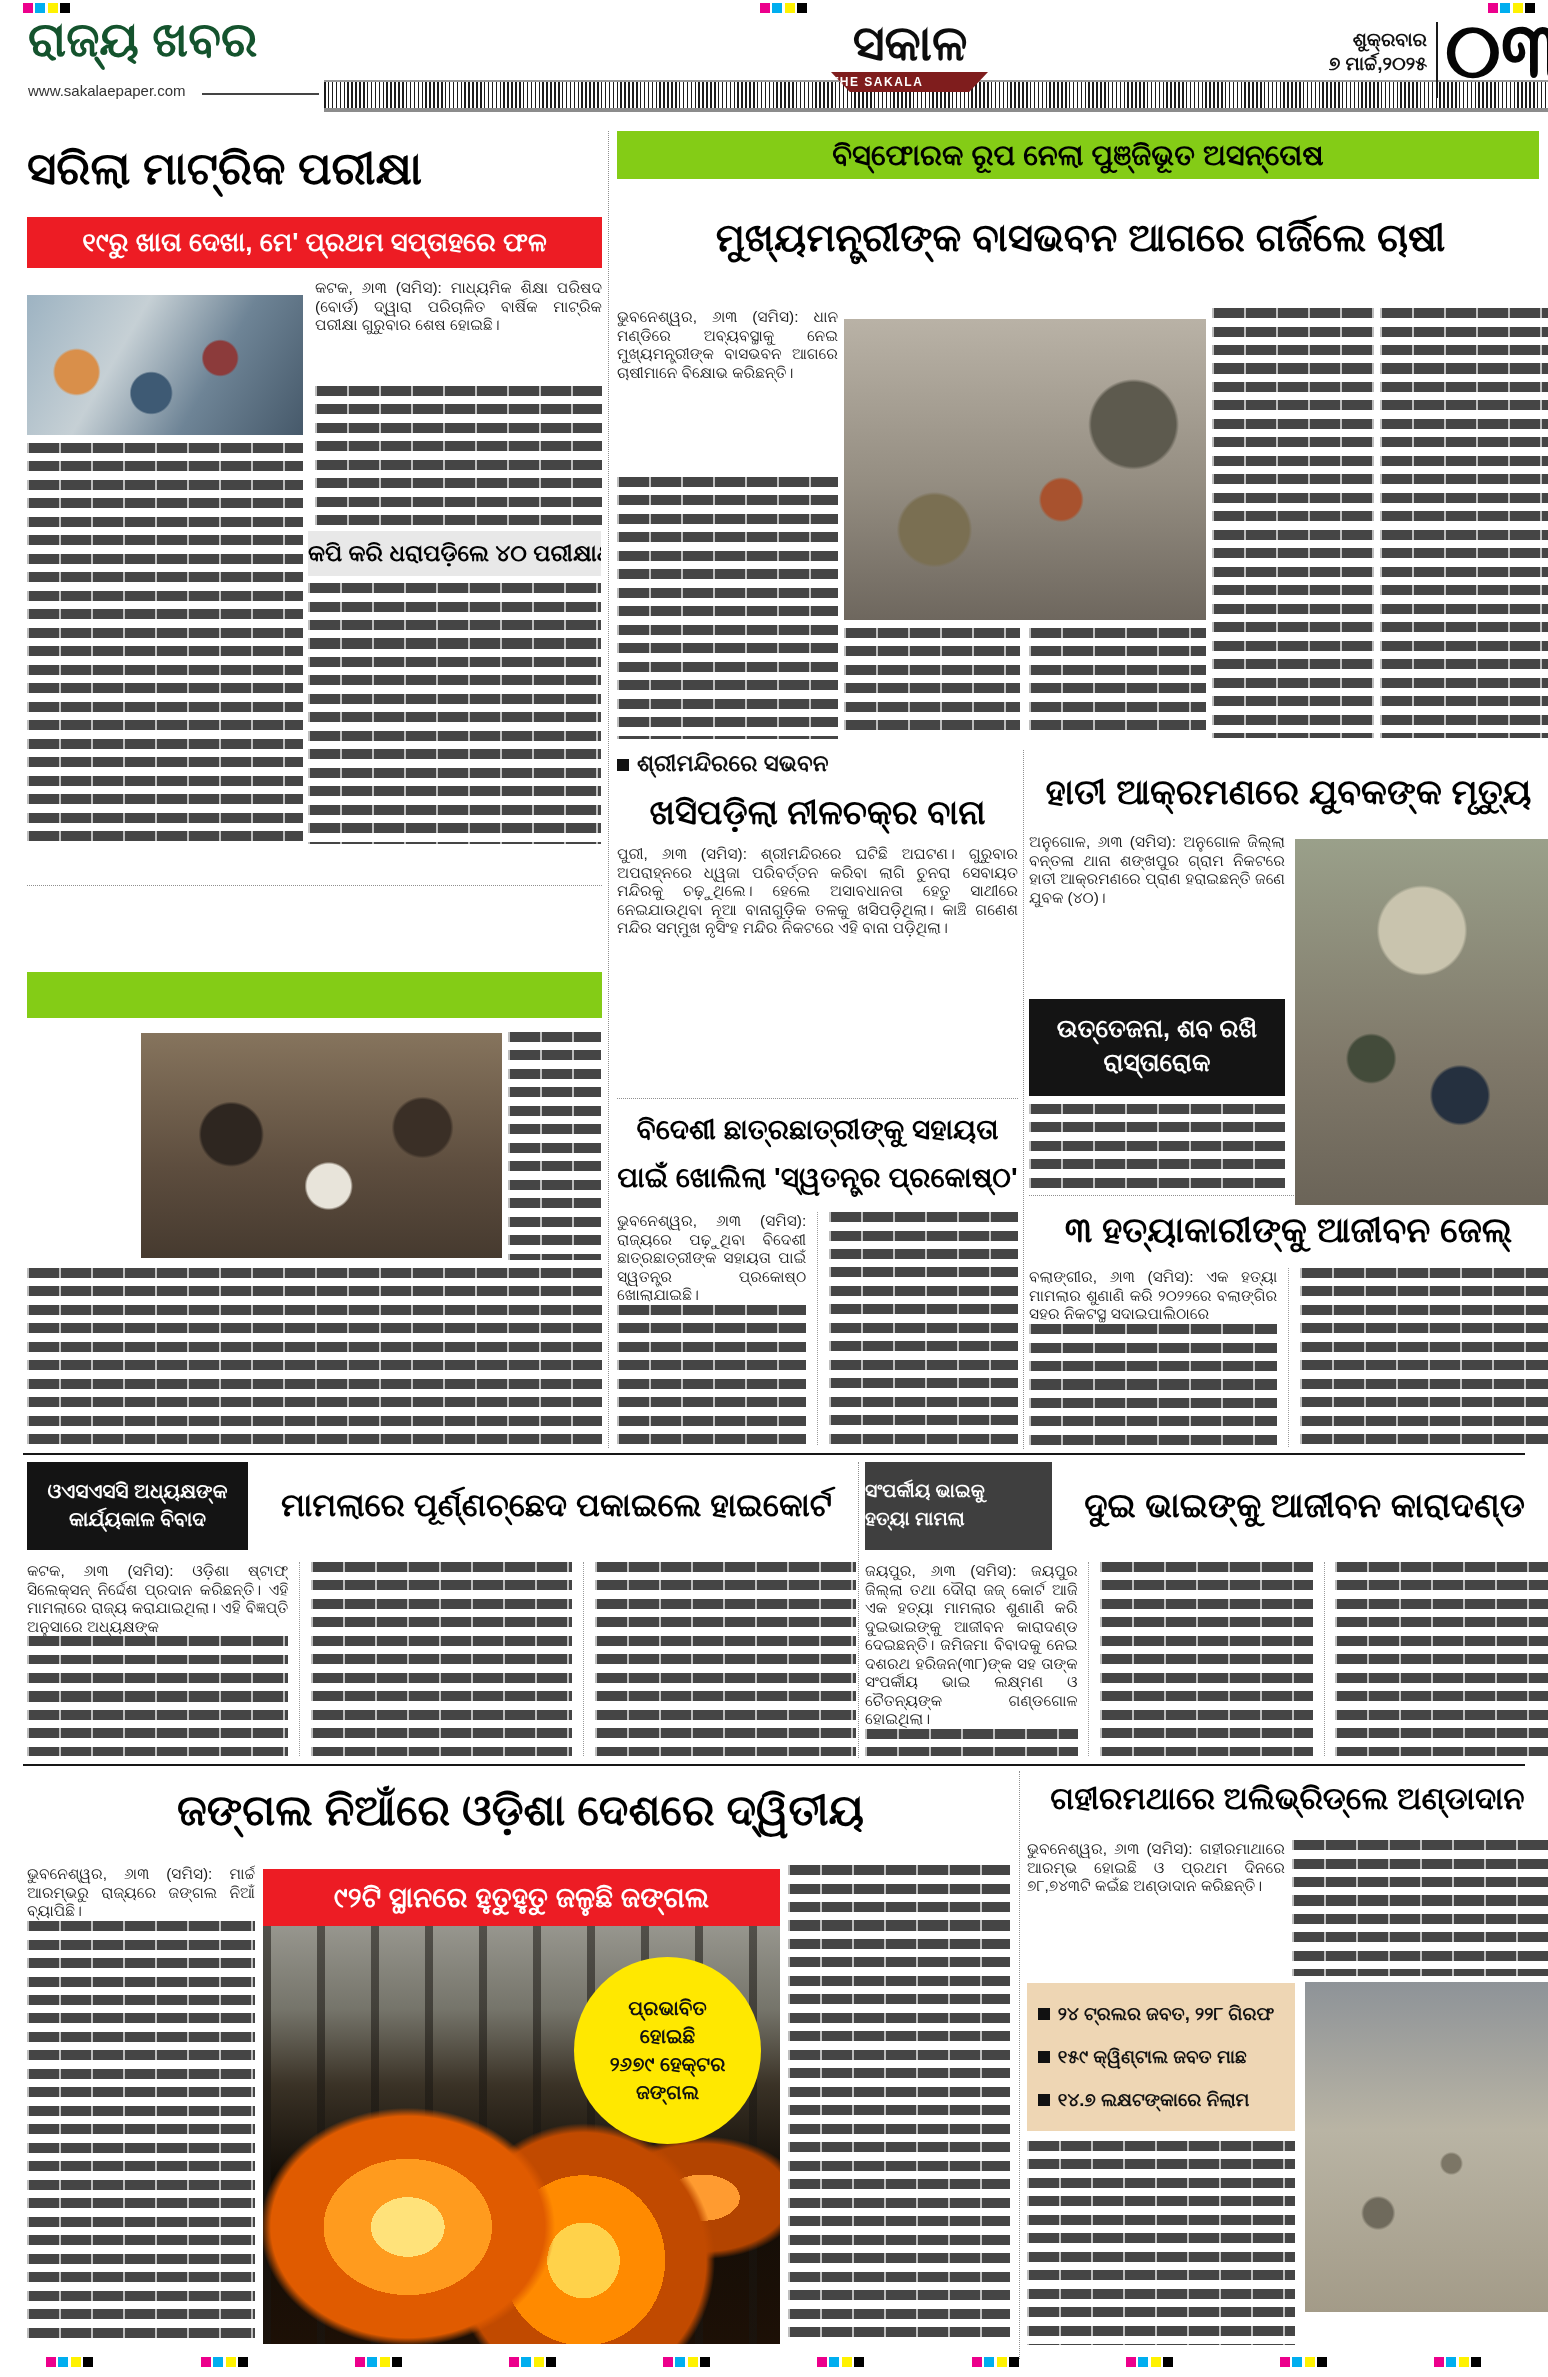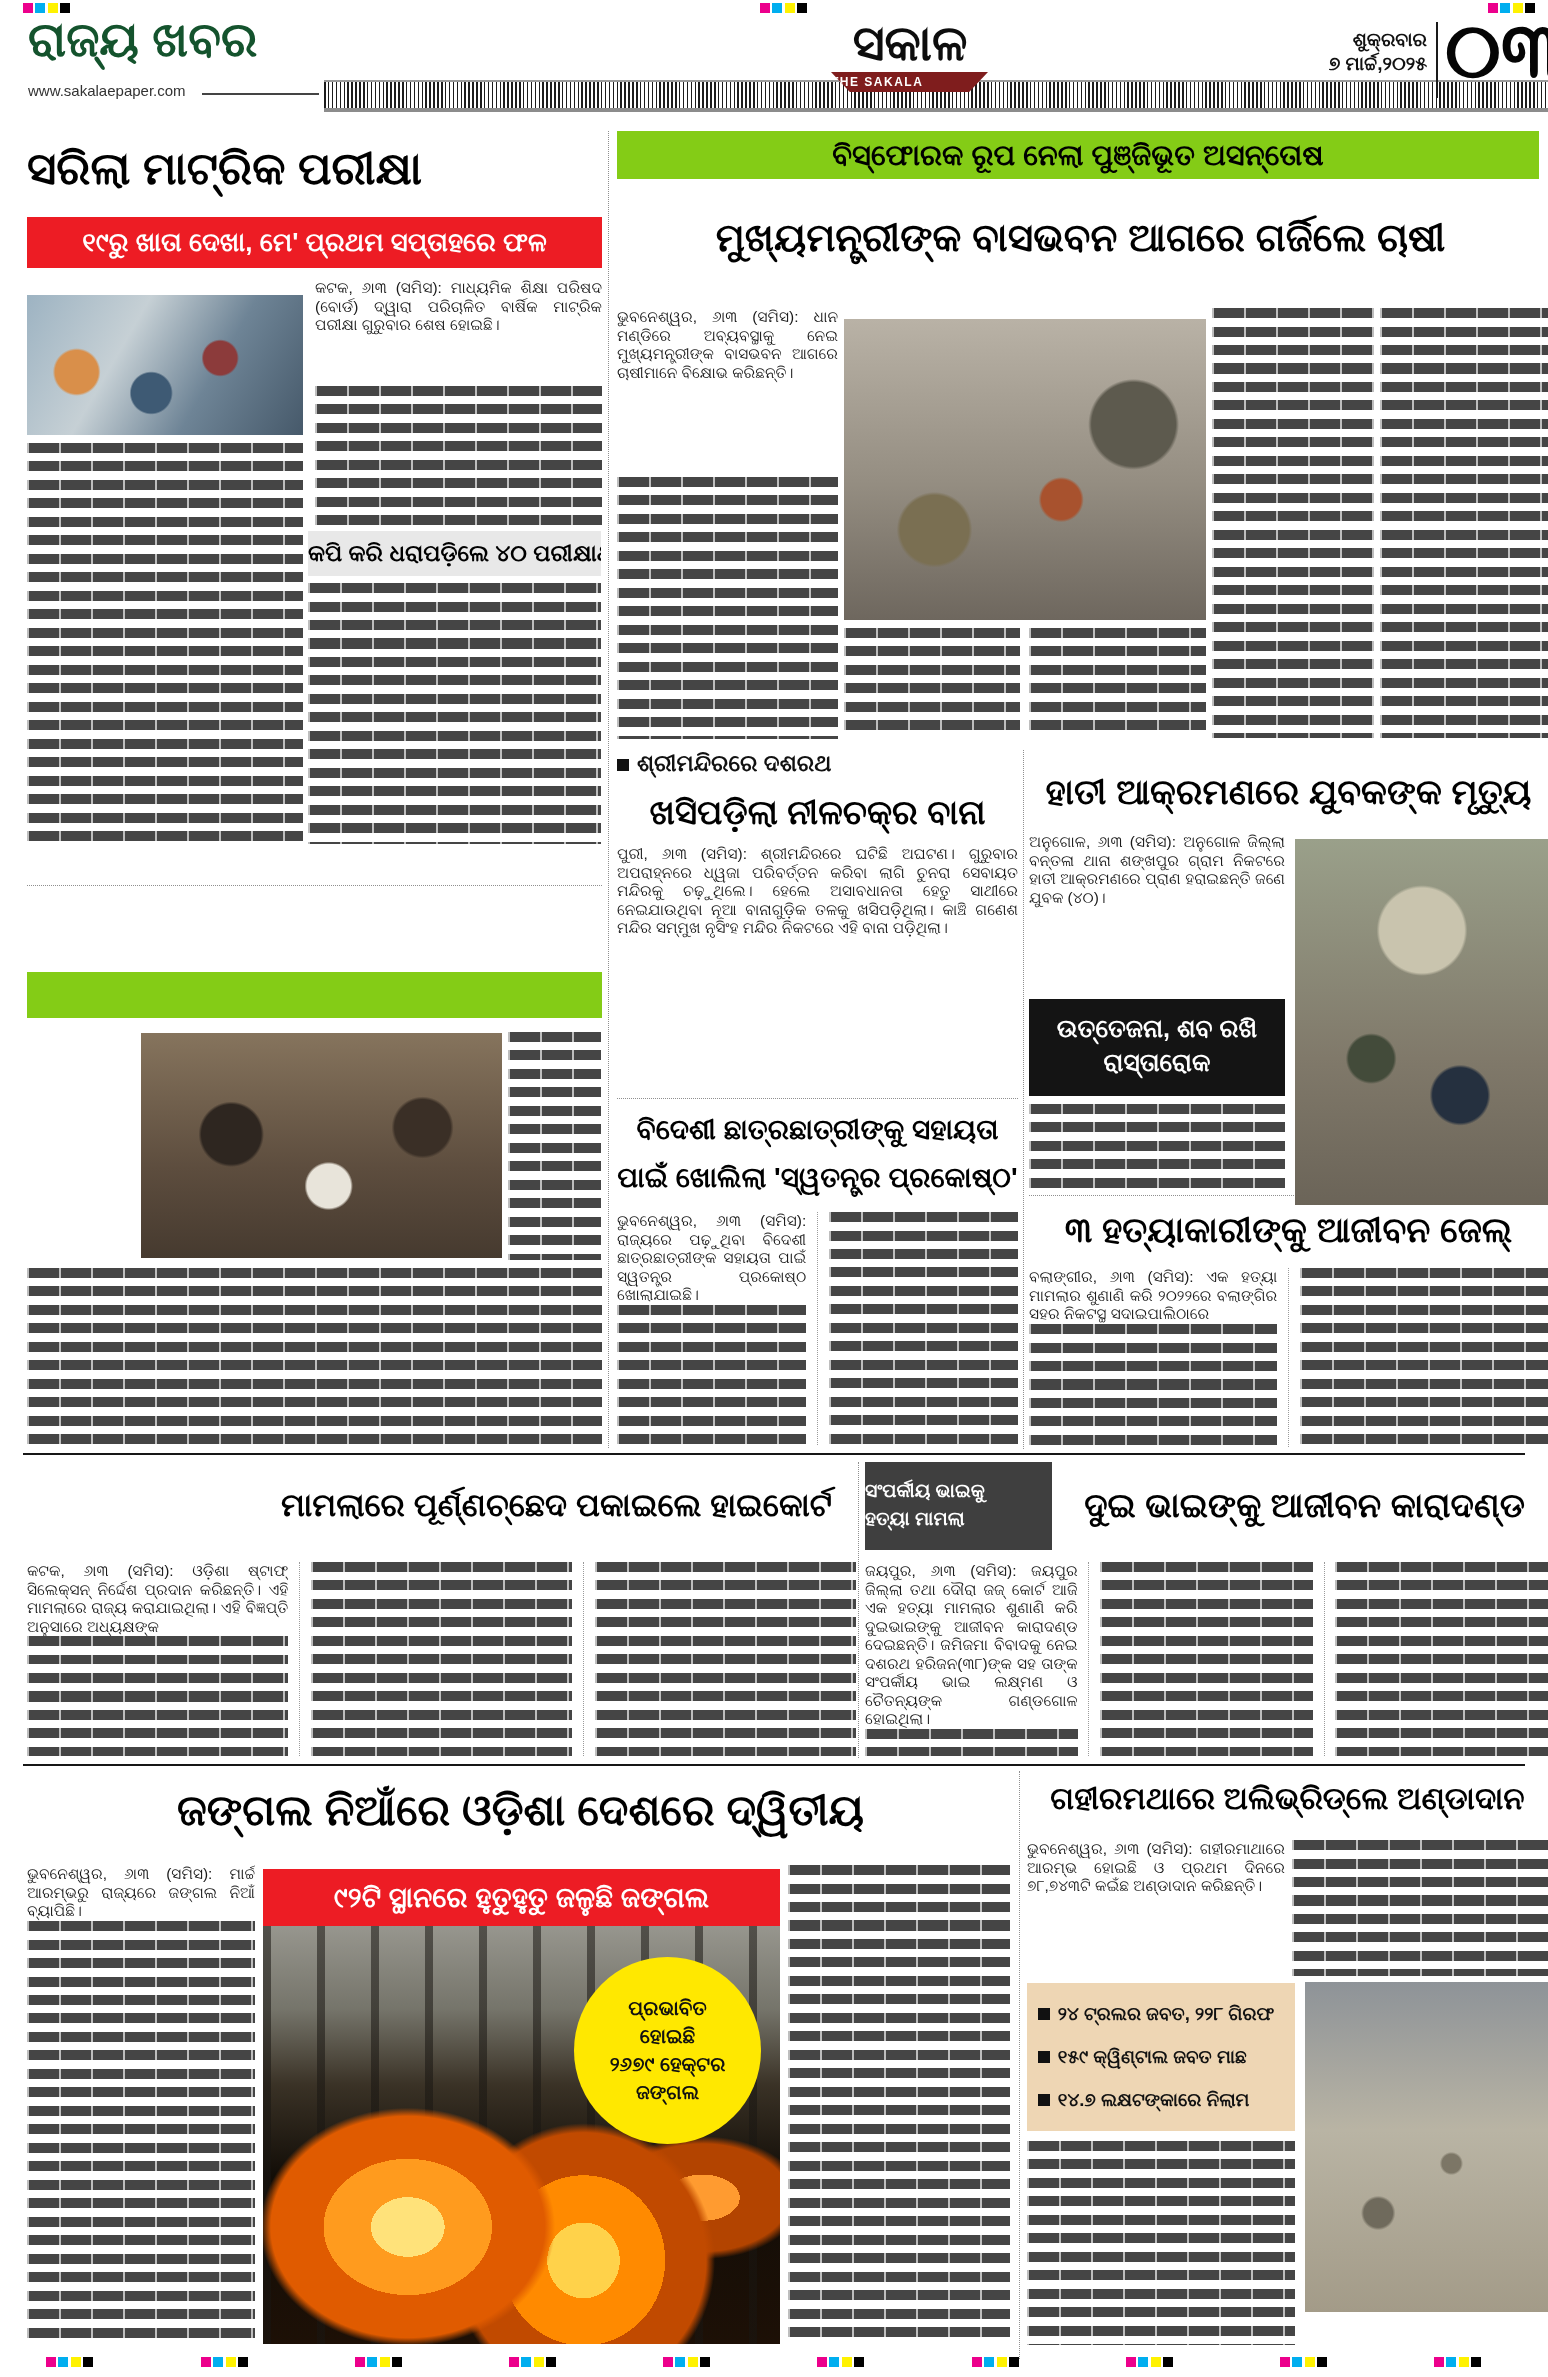--- a/index.html
+++ b/index.html
@@ -138,21 +138,21 @@
   <div class="abs hl center" style="left:613px;top:188px;width:935px;height:99px;font-size:39px;line-height:99px;text-align:center;">ମୁଖ୍ୟମନ୍ତ୍ରୀଙ୍କ ବାସଭବନ ଆଗରେ ଗର୍ଜିଲେ ଚାଷୀ</div>
   <p class="abs lead" style="left:617px;top:308px;width:221px;height:163px;">ଭୁବନେଶ୍ୱର, ୬ା୩ (ସମିସ): ଧାନ ମଣ୍ଡିରେ ଅବ୍ୟବସ୍ଥାକୁ ନେଇ ମୁଖ୍ୟମନ୍ତ୍ରୀଙ୍କ ବାସଭବନ ଆଗରେ ଚାଷୀମାନେ ବିକ୍ଷୋଭ କରିଛନ୍ତି।</p>
   <div class="abs sim" style="left:617px;top:477px;width:221px;height:262px;"></div>
   <div class="abs photo ph-protest" style="left:844px;top:319px;width:362px;height:301px;"></div>
   <div class="abs sim" style="left:844px;top:628px;width:176px;height:111px;"></div>
   <div class="abs sim" style="left:1029px;top:628px;width:177px;height:111px;"></div>
   <div class="abs sim" style="left:1212px;top:308px;width:162px;height:430px;"></div>
   <div class="abs sim" style="left:1380px;top:308px;width:168px;height:430px;"></div>
 
   <div class="abs" style="left:617px;top:750px;width:401px;height:34px;font-size:23px;font-weight:bold;white-space:nowrap;overflow:hidden;">
-    <span class="sq"></span><span>ଶ୍ରୀମନ୍ଦିରରେ ଦଶରଥ</span>
+    <span class="sq"></span><span>ଶ୍ରୀମନ୍ଦିରରେ ସଭବନ</span>
   </div>
   <div class="abs hl center" style="left:617px;top:785px;width:401px;height:54px;font-size:34px;line-height:54px;">ଖସିପଡ଼ିଲା ନୀଳଚକ୍ର ବାନା</div>
   <div class="abs bodyflow" style="left:617px;top:845px;width:401px;height:245px;align-items:flex-end;">
     <p class="lead">ପୁରୀ, ୬ା୩ (ସମିସ): ଶ୍ରୀମନ୍ଦିରରେ ଘଟିଛି ଅଘଟଣ। ଗୁରୁବାର ଅପରାହ୍ନରେ ଧ୍ୱଜା ପରିବର୍ତ୍ତନ କରିବା ଲାଗି ଚୁନରା ସେବାୟତ ମନ୍ଦିରକୁ ଚଢ଼ୁଥିଲେ। ହେଲେ ଅସାବଧାନତା ହେତୁ ସାଥୀରେ ନେଇଯାଉଥିବା ନୂଆ ବାନାଗୁଡ଼ିକ ତଳକୁ ଖସିପଡ଼ିଥିଲା। କାଞ୍ଚି ଗଣେଶ ମନ୍ଦିର ସମ୍ମୁଖ ନୃସିଂହ ମନ୍ଦିର ନିକଟରେ ଏହି ବାନା ପଡ଼ିଥିଲା।</p>
     <div class="sim"></div>
   </div>
 
   <div class="abs hlw center" style="left:617px;top:1106px;width:401px;height:97px;font-size:28px;line-height:48px;">ବିଦେଶୀ ଛାତ୍ରଛାତ୍ରୀଙ୍କୁ ସହାୟତା ପାଇଁ ଖୋଲିଲା 'ସ୍ୱତନ୍ତ୍ର ପ୍ରକୋଷ୍ଠ'</div>
   <div class="abs cols" style="left:617px;top:1212px;width:401px;height:233px;">
     <div class="col">
@@ -174,20 +174,24 @@
   <div class="abs cols" style="left:1029px;top:1268px;width:519px;height:179px;">
     <div class="col">
       <p class="lead">ବଲାଙ୍ଗୀର, ୬ା୩ (ସମିସ): ଏକ ହତ୍ୟା ମାମଲାର ଶୁଣାଣି କରି ୨୦୨୨ରେ ବଲାଙ୍ଗିର ସହର ନିକଟସ୍ଥ ସଦାଇପାଲିଠାରେ</p>
       <div class="sim" style="flex:1;"></div>
     </div>
     <div class="col">
         <div class="sim" style="flex:1;"></div>
       </div>
   </div>
 
+  <div class="abs kicker-black" style="left:27px;top:1462px;width:221px;height:88px;font-size:20px;line-height:28px;padding-top:15.4px;box-sizing:border-box;">
+    <div>ଓଏସଏସସି ଅଧ୍ୟକ୍ଷଙ୍କ</div>
+    <div>କାର୍ଯ୍ୟକାଳ ବିବାଦ</div>
+  </div>
   <div class="abs hl center" style="left:257px;top:1465px;width:599px;height:80px;font-size:32px;line-height:80px;">ମାମଲାରେ ପୂର୍ଣ୍ଣଚ୍ଛେଦ ପକାଇଲେ ହାଇକୋର୍ଟ</div>
   <div class="abs cols" style="left:27px;top:1562px;width:829px;height:194px;">
     <div class="col">
       <p class="lead">କଟକ, ୬ା୩ (ସମିସ): ଓଡ଼ିଶା ଷ୍ଟାଫ୍ ସିଲେକ୍ସନ୍ ନିର୍ଦ୍ଦେଶ ପ୍ରଦାନ କରିଛନ୍ତି। ଏହି ମାମଲାରେ ରାଜ୍ୟ କରାଯାଇଥିଲା। ଏହି ବିଜ୍ଞପ୍ତି ଅନୁସାରେ ଅଧ୍ୟକ୍ଷଙ୍କ</p>
       <div class="sim" style="flex:1;"></div>
     </div>
     <div class="col">
         <div class="sim" style="flex:1;"></div>
       </div>
     <div class="col">

